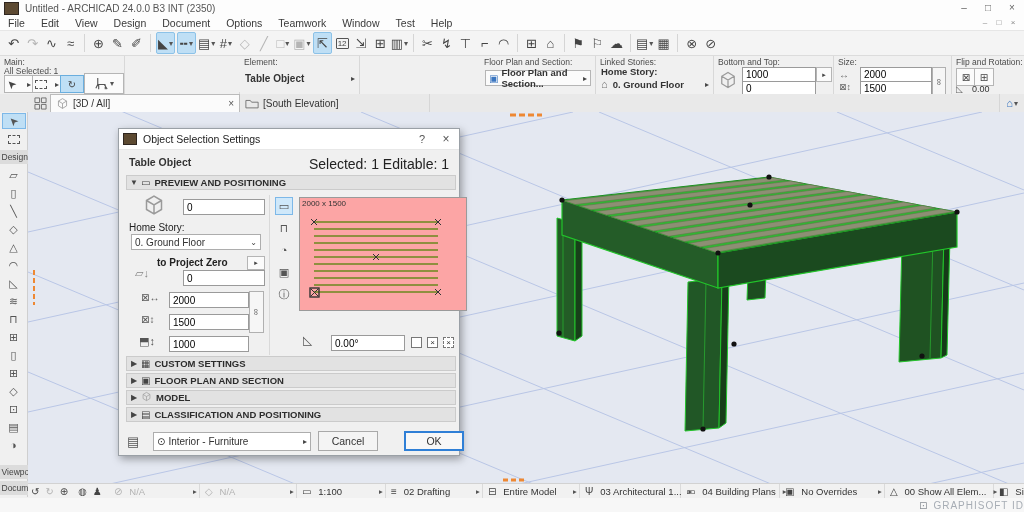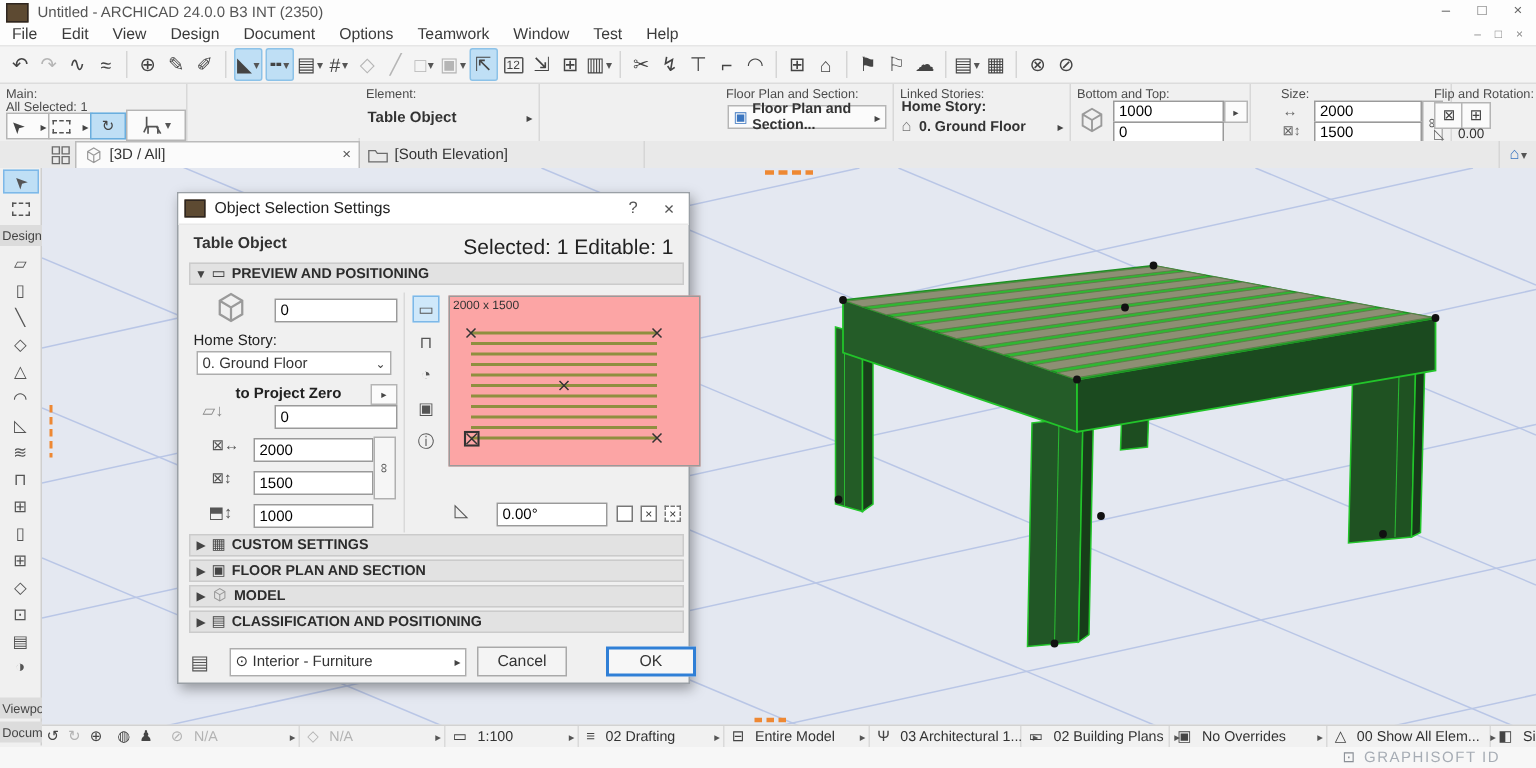--- a/index.html
+++ b/index.html
@@ -91,21 +91,21 @@
 
   
   .quickbar{position:absolute;left:28px;top:483px;width:996px;height:15px;background:#f1f1f1;border-top:1px solid #d2d2d2;display:flex;align-items:center;font-size:9.5px;color:#333;}
   .qicon{font-size:10px;margin:0 3px;color:#444;}
   .qicon.gray,.qitem.gray{color:#b3b3b3;}
   .qsep{width:1px;height:12px;background:#d5d5d5;margin:0 2px;}
   .qitem{display:flex;align-items:center;border-right:1px solid #dadada;height:15px;padding:0 2px;flex:0 0 auto;}
   .qlabel{margin:12px 4px;white-space:nowrap;}
   .qfly{font-size:7.5px;color:#555;margin-left:auto;padding-left:3px;}
   .bottombar{position:absolute;left:0;top:498px;width:1024px;height:14px;background:#f7f7f7;display:flex;align-items:center;justify-content:flex-end;}
-  .gsid{color:#a7adb5;font-size:10px;letter-spacing:1px;margin-right:24px;}
+  .gsid{color:#a7adb5;font-size:10px;letter-spacing:1px;margin-right:0;}
   .gsicon{color:#8b9097;font-size:10px;margin-right:6px;}
 
   .hidden-defs{position:absolute;width:0;height:0;overflow:hidden;}
 </style>
 </head>
 <body>
 
 <svg class="hidden-defs" aria-hidden="true">
   <defs>
     <symbol id="sym-folder" viewBox="0 0 16 12">
@@ -277,21 +277,21 @@
     </div>
     <div class="panel" style="left:714px;width:120px;">
       <span class="cap">Bottom and Top:</span>
       <svg width="20" height="20" style="position:absolute;left:4px;top:14px;">
           <use href="#sym-cube"></use>
         </svg>
       <input class="inp" style="position: absolute; left: 28px; top: 11px; width: 66px;" value="1000">
       <span class="ibtn" style="position:absolute;left:102px;top:11px;width:10px;height:13px;font-size:7px;">▸</span>
       <input class="inp" style="position: absolute; left: 28px; top: 25px; width: 66px;" value="0">
     </div>
-    <div class="panel" style="left:834px;width:118px;margin-left:16px;">
+    <div class="panel" style="left:834px;width:118px;">
       <span class="cap">Size:</span>
       <span class="dlgicon" style="position:static;position:absolute;left:5px;top:13px;font-size:10px;color:#666;">↔</span>
       <span style="position:absolute;left:5px;top:26px;font-size:9px;color:#666;">⊠↕</span>
       <input class="inp" style="position: absolute; left: 26px; top: 11px; width: 64px;" value="2000">
       <input class="inp" style="position: absolute; left: 26px; top: 25px; width: 64px;" value="1500">
       <span class="chainbtn" style="position:absolute;left:98px;top:11px;width:12px;height:27px;">
           <span class="rot90">∞</span>
         </span>
     </div>
     <div class="panel" style="left:952px;width:72px;border-right:none;">
@@ -584,21 +584,21 @@
       <span class="qlabel">Entire Model</span>
         <span class="qfly">▸</span>
     </div>
     <div class="qitem" style="width:96px;">
       <span class="qicon">Ψ</span>
       <span class="qlabel">03 Architectural 1...</span>
         <span class="qfly">▸</span>
     </div>
     <div class="qitem" style="width:94px;">
       <span class="qicon">▭</span>
-      <span class="qlabel">02 Building Plans</span>
+      <span class="qlabel">04 Building Plans</span>
         <span class="qfly">▸</span>
     </div>
     <div class="qitem" style="width:100px;">
       <span class="qicon">▣</span>
       <span class="qlabel">No Overrides</span>
         <span class="qfly">▸</span>
     </div>
     <div class="qitem" style="width:104px;">
       <span class="qicon">△</span>
       <span class="qlabel">00 Show All Elem...</span>

